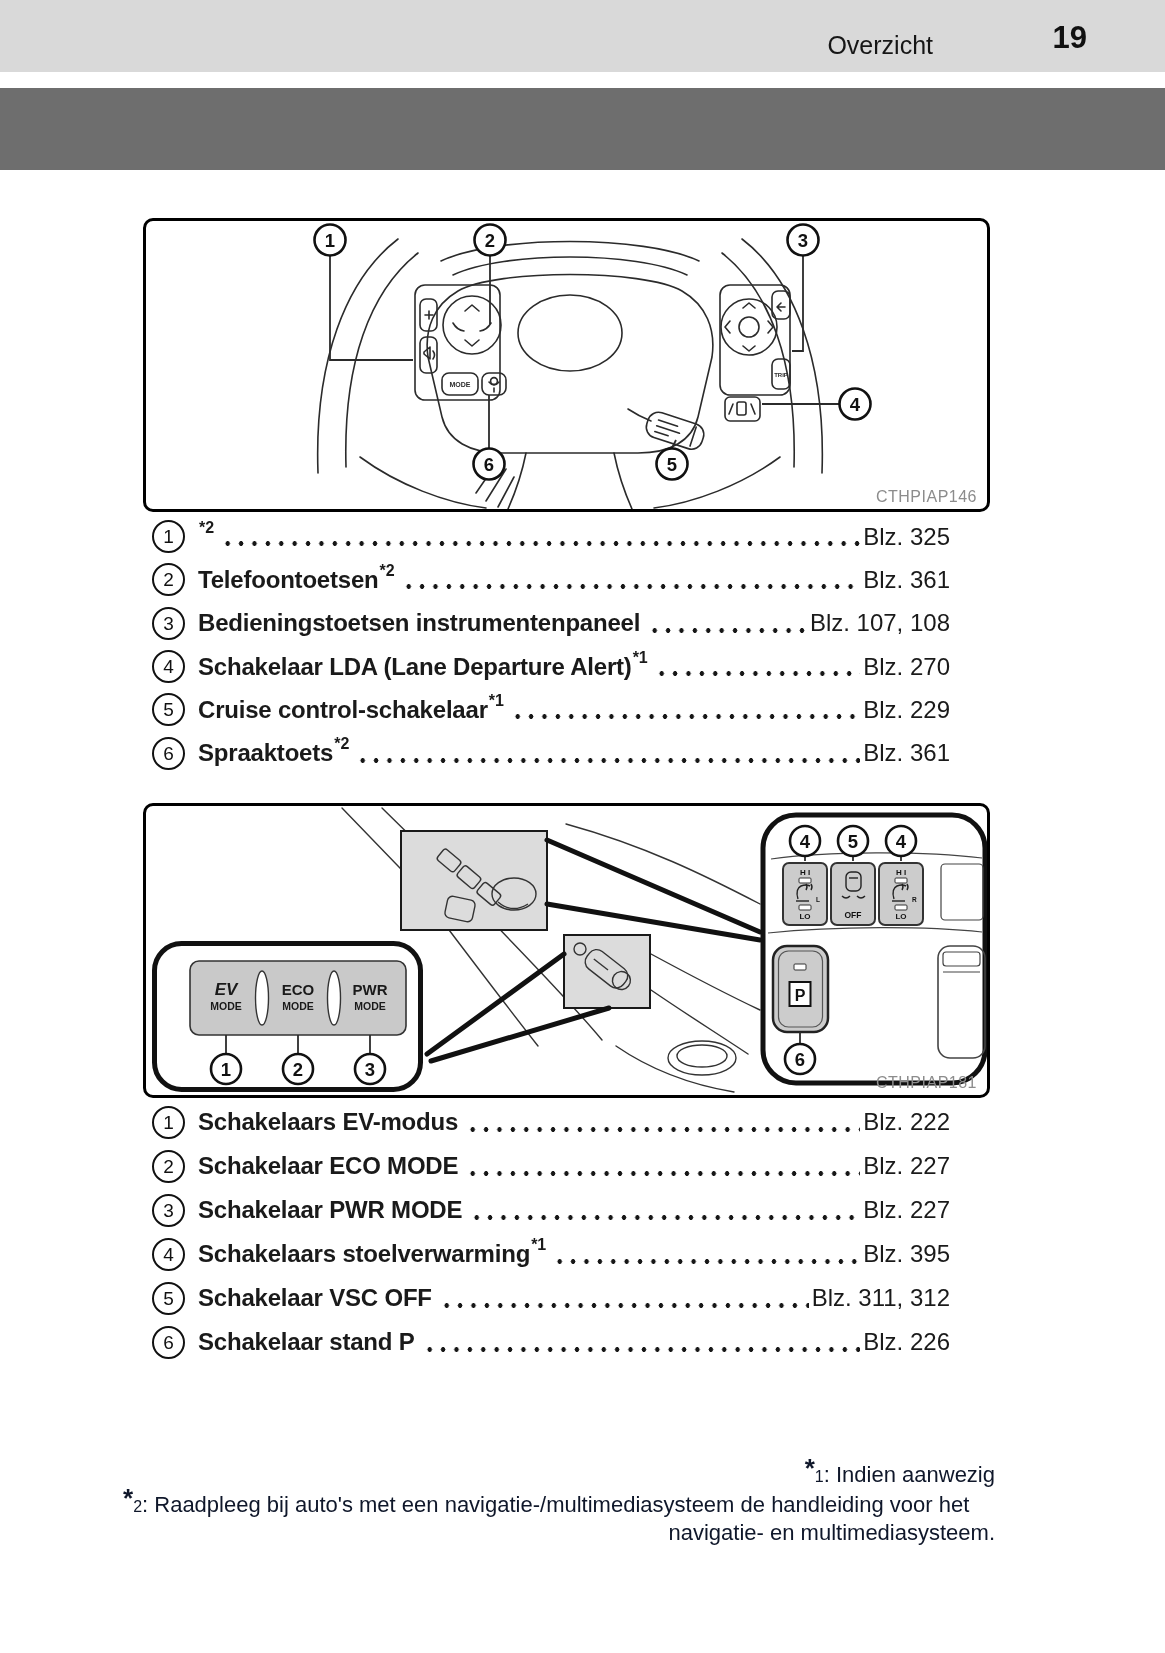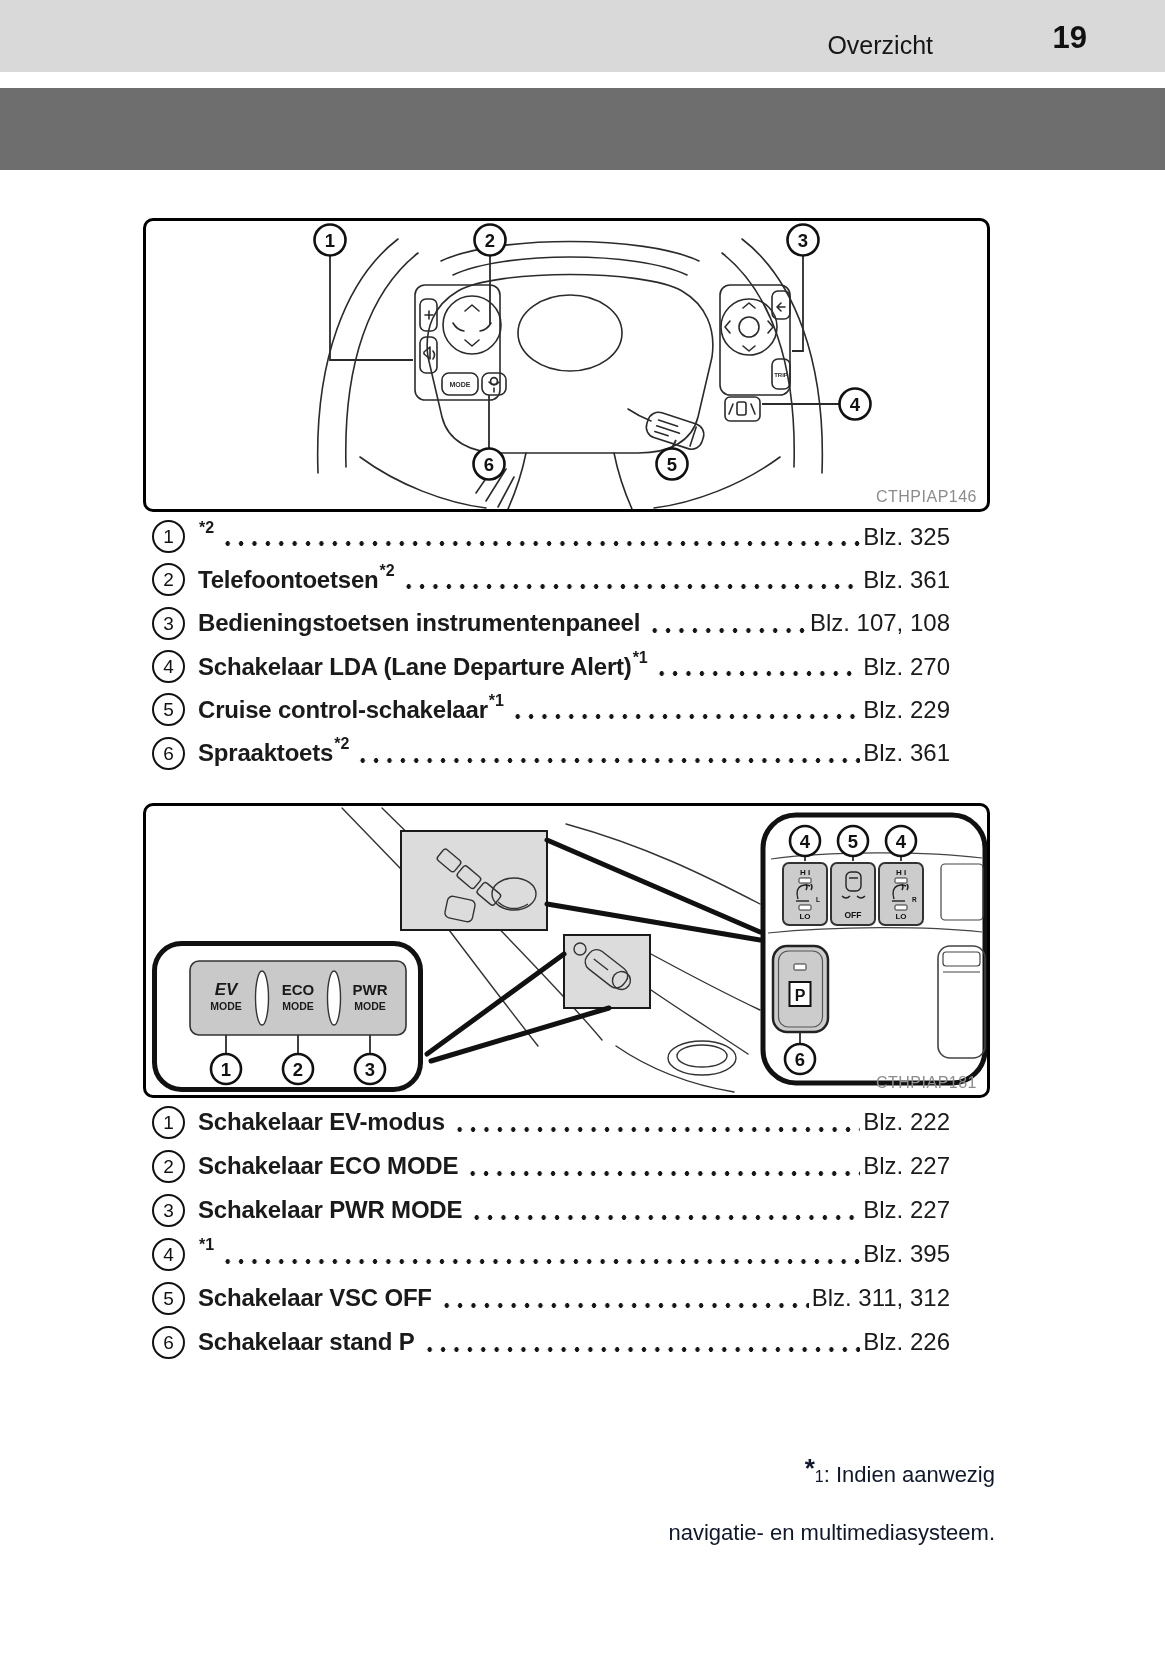--- a/index.html
+++ b/index.html
@@ -325,41 +325,42 @@
         <circle cx="654" cy="253" r="15" fill="#fff" stroke="#111" stroke-width="2.6"></circle>
         <text x="654" y="259.5" fill="#111">6</text>
       </g>
     </svg>
     <span class="figcode">CTHPIAP181</span>
   </div>
 
   <div class="toclist" id="list2">
     <div class="row">
       <span class="cnum">1</span>
-      <span class="lbl">Schakelaar EV-modus</span>
+      <span class="lbl">Schakelaars EV-modus</span>
       <span class="supmark"></span>
       <span class="dots"></span>
       <span class="ref">Blz. 222</span>
     </div>
     <div class="row">
       <span class="cnum">2</span>
       <span class="lbl">Schakelaar ECO MODE</span>
       <span class="supmark"></span>
       <span class="dots"></span>
       <span class="ref">Blz. 227</span>
     </div>
     <div class="row">
       <span class="cnum">3</span>
       <span class="lbl">Schakelaar PWR MODE</span>
       <span class="supmark"></span>
       <span class="dots"></span>
       <span class="ref">Blz. 227</span>
     </div>
     <div class="row">
       <span class="cnum">4</span>
+      <span class="lbl">Schakelaars stoelverwarming</span>
       <span class="supmark">*1</span>
       <span class="dots"></span>
       <span class="ref">Blz. 395</span>
     </div>
     <div class="row">
       <span class="cnum">5</span>
       <span class="lbl">Schakelaar VSC OFF</span>
       <span class="supmark"></span>
       <span class="dots"></span>
       <span class="ref">Blz. 311, 312</span>
@@ -369,17 +370,20 @@
       <span class="lbl">Schakelaar stand P</span>
       <span class="supmark"></span>
       <span class="dots"></span>
       <span class="ref">Blz. 226</span>
     </div>
   </div>
 
   <div class="fn" id="fn1">
     <span class="star">*</span><span class="fnum">1</span><span>: Indien aanwezig</span>
   </div>
+  <div class="fn" id="fn2a">
+    <span class="star">*</span><span class="fnum">2</span><span>: Raadpleeg bij auto's met een navigatie-/multimediasysteem de handleiding voor het</span>
+  </div>
   <div class="fn" id="fn2b">
     <span>navigatie- en multimediasysteem.</span>
   </div>
 
 </div>
 
 </body></html>

